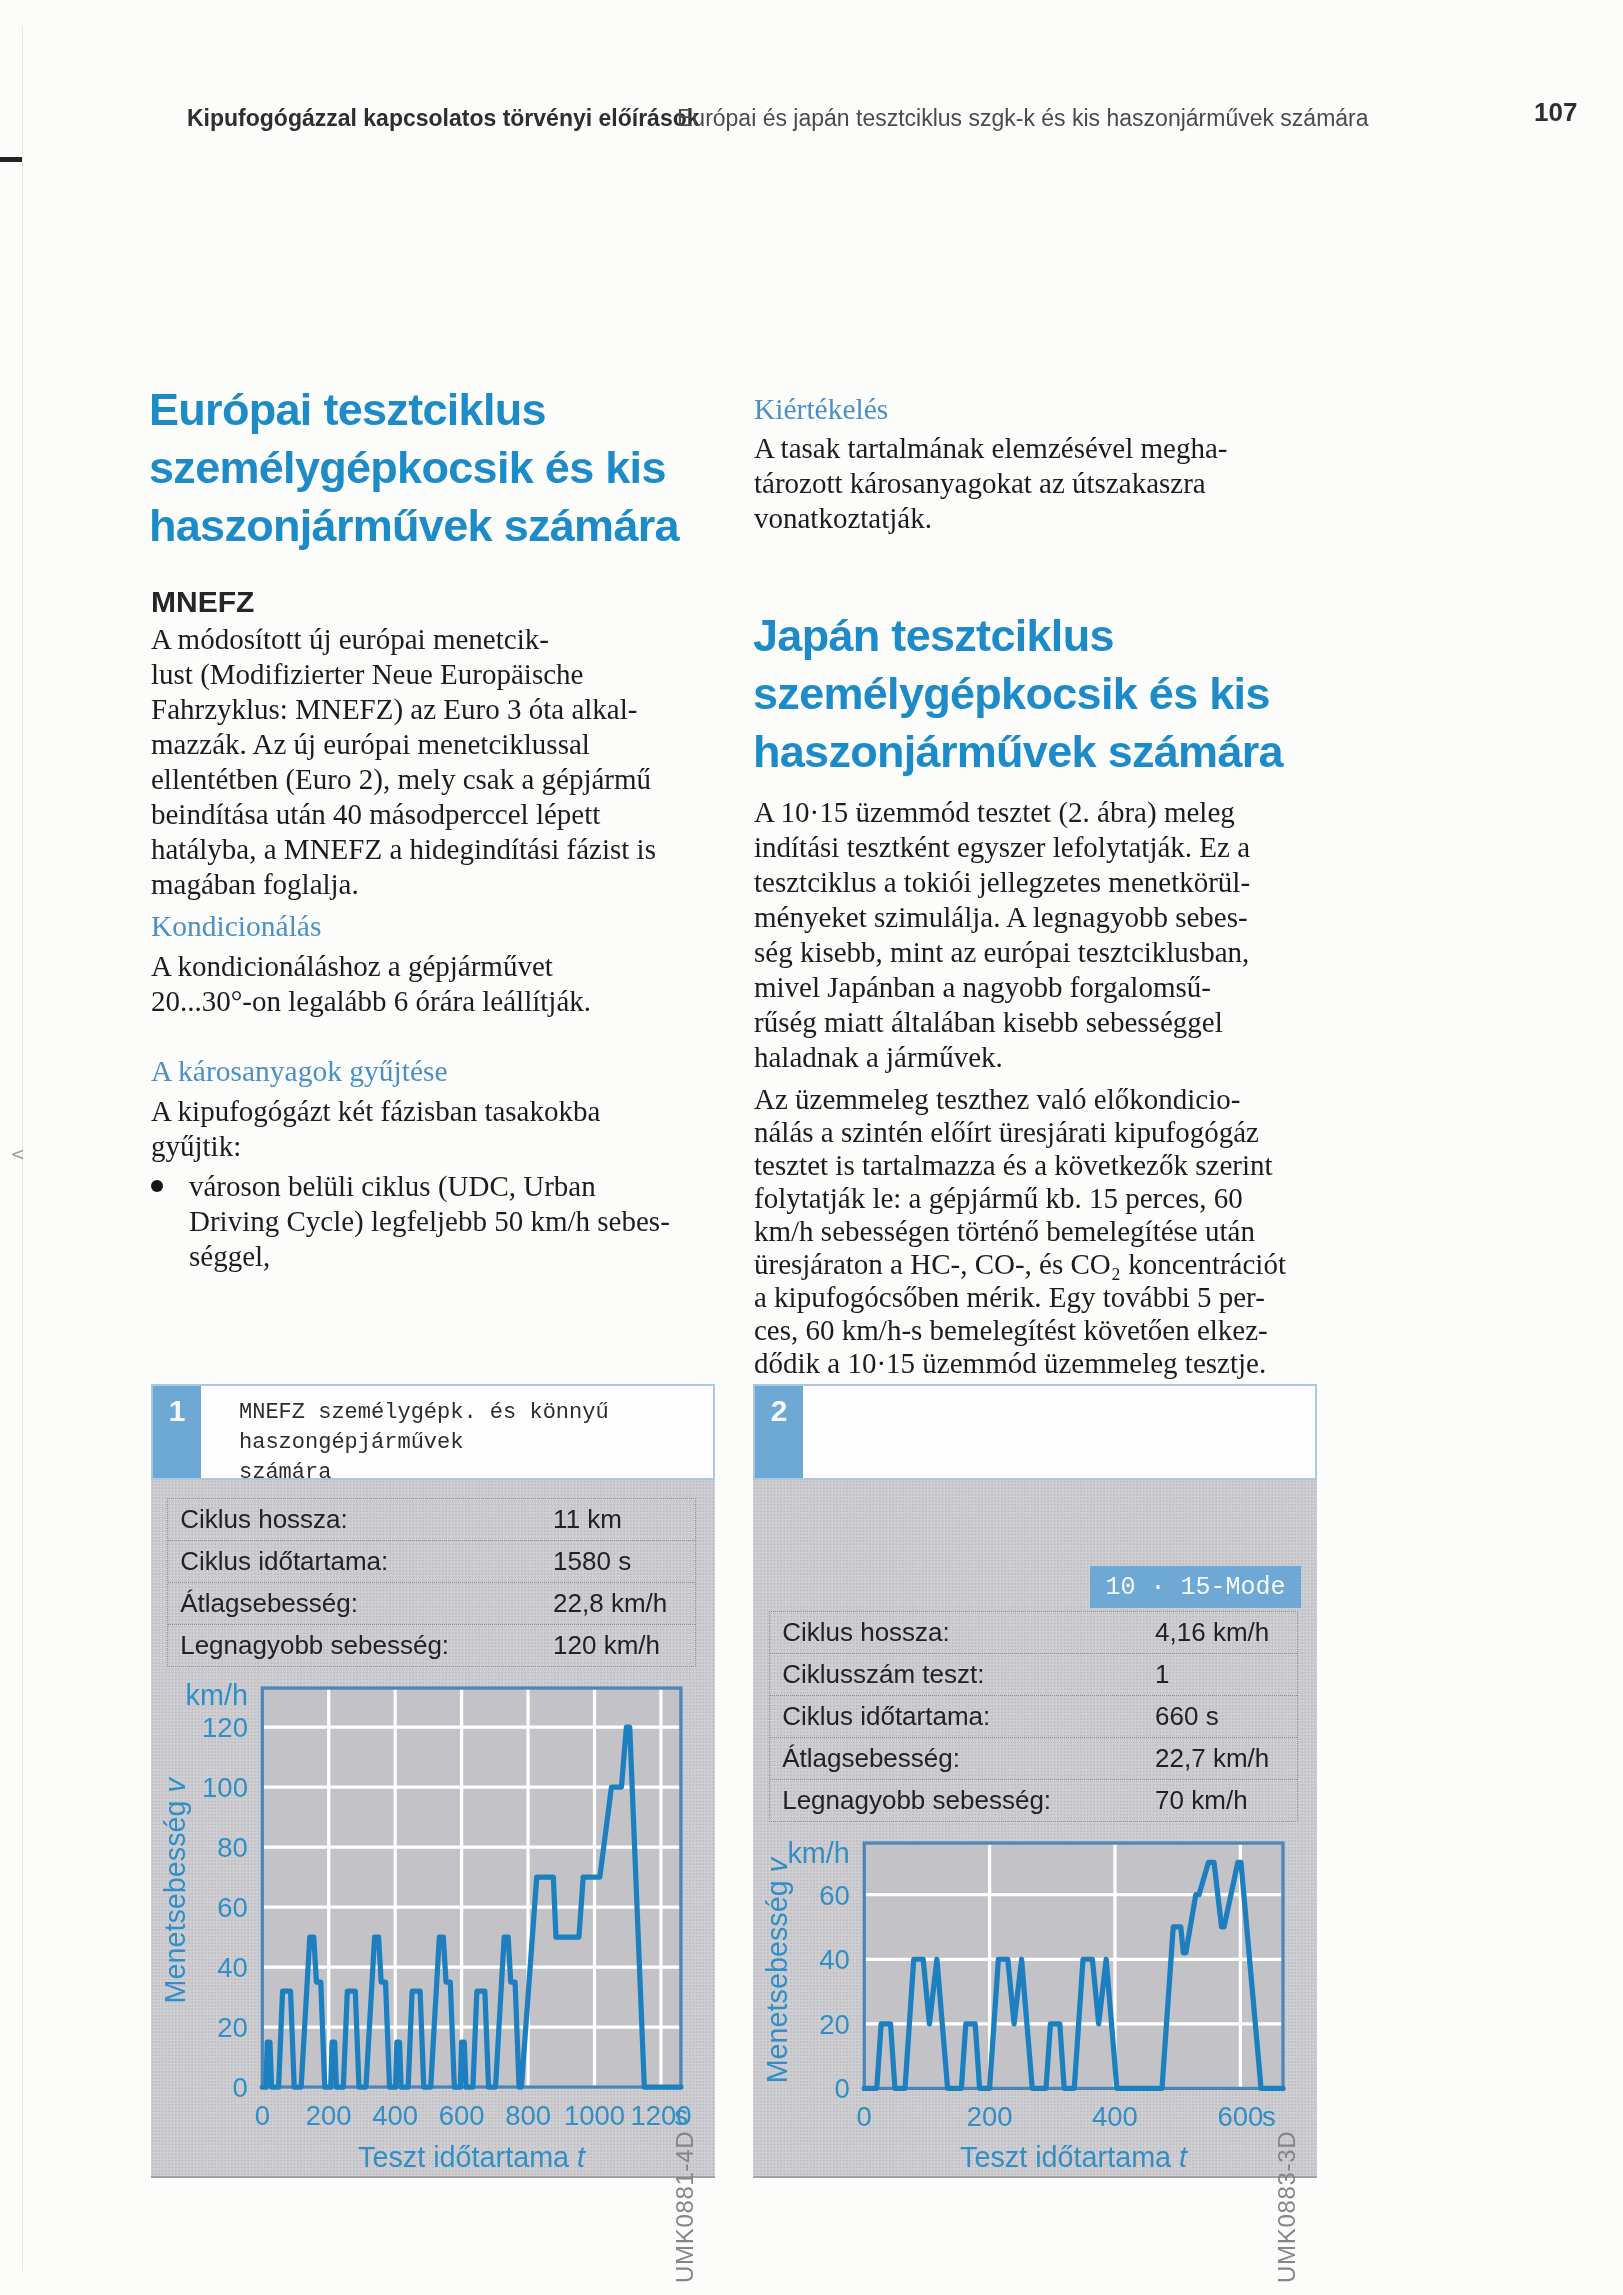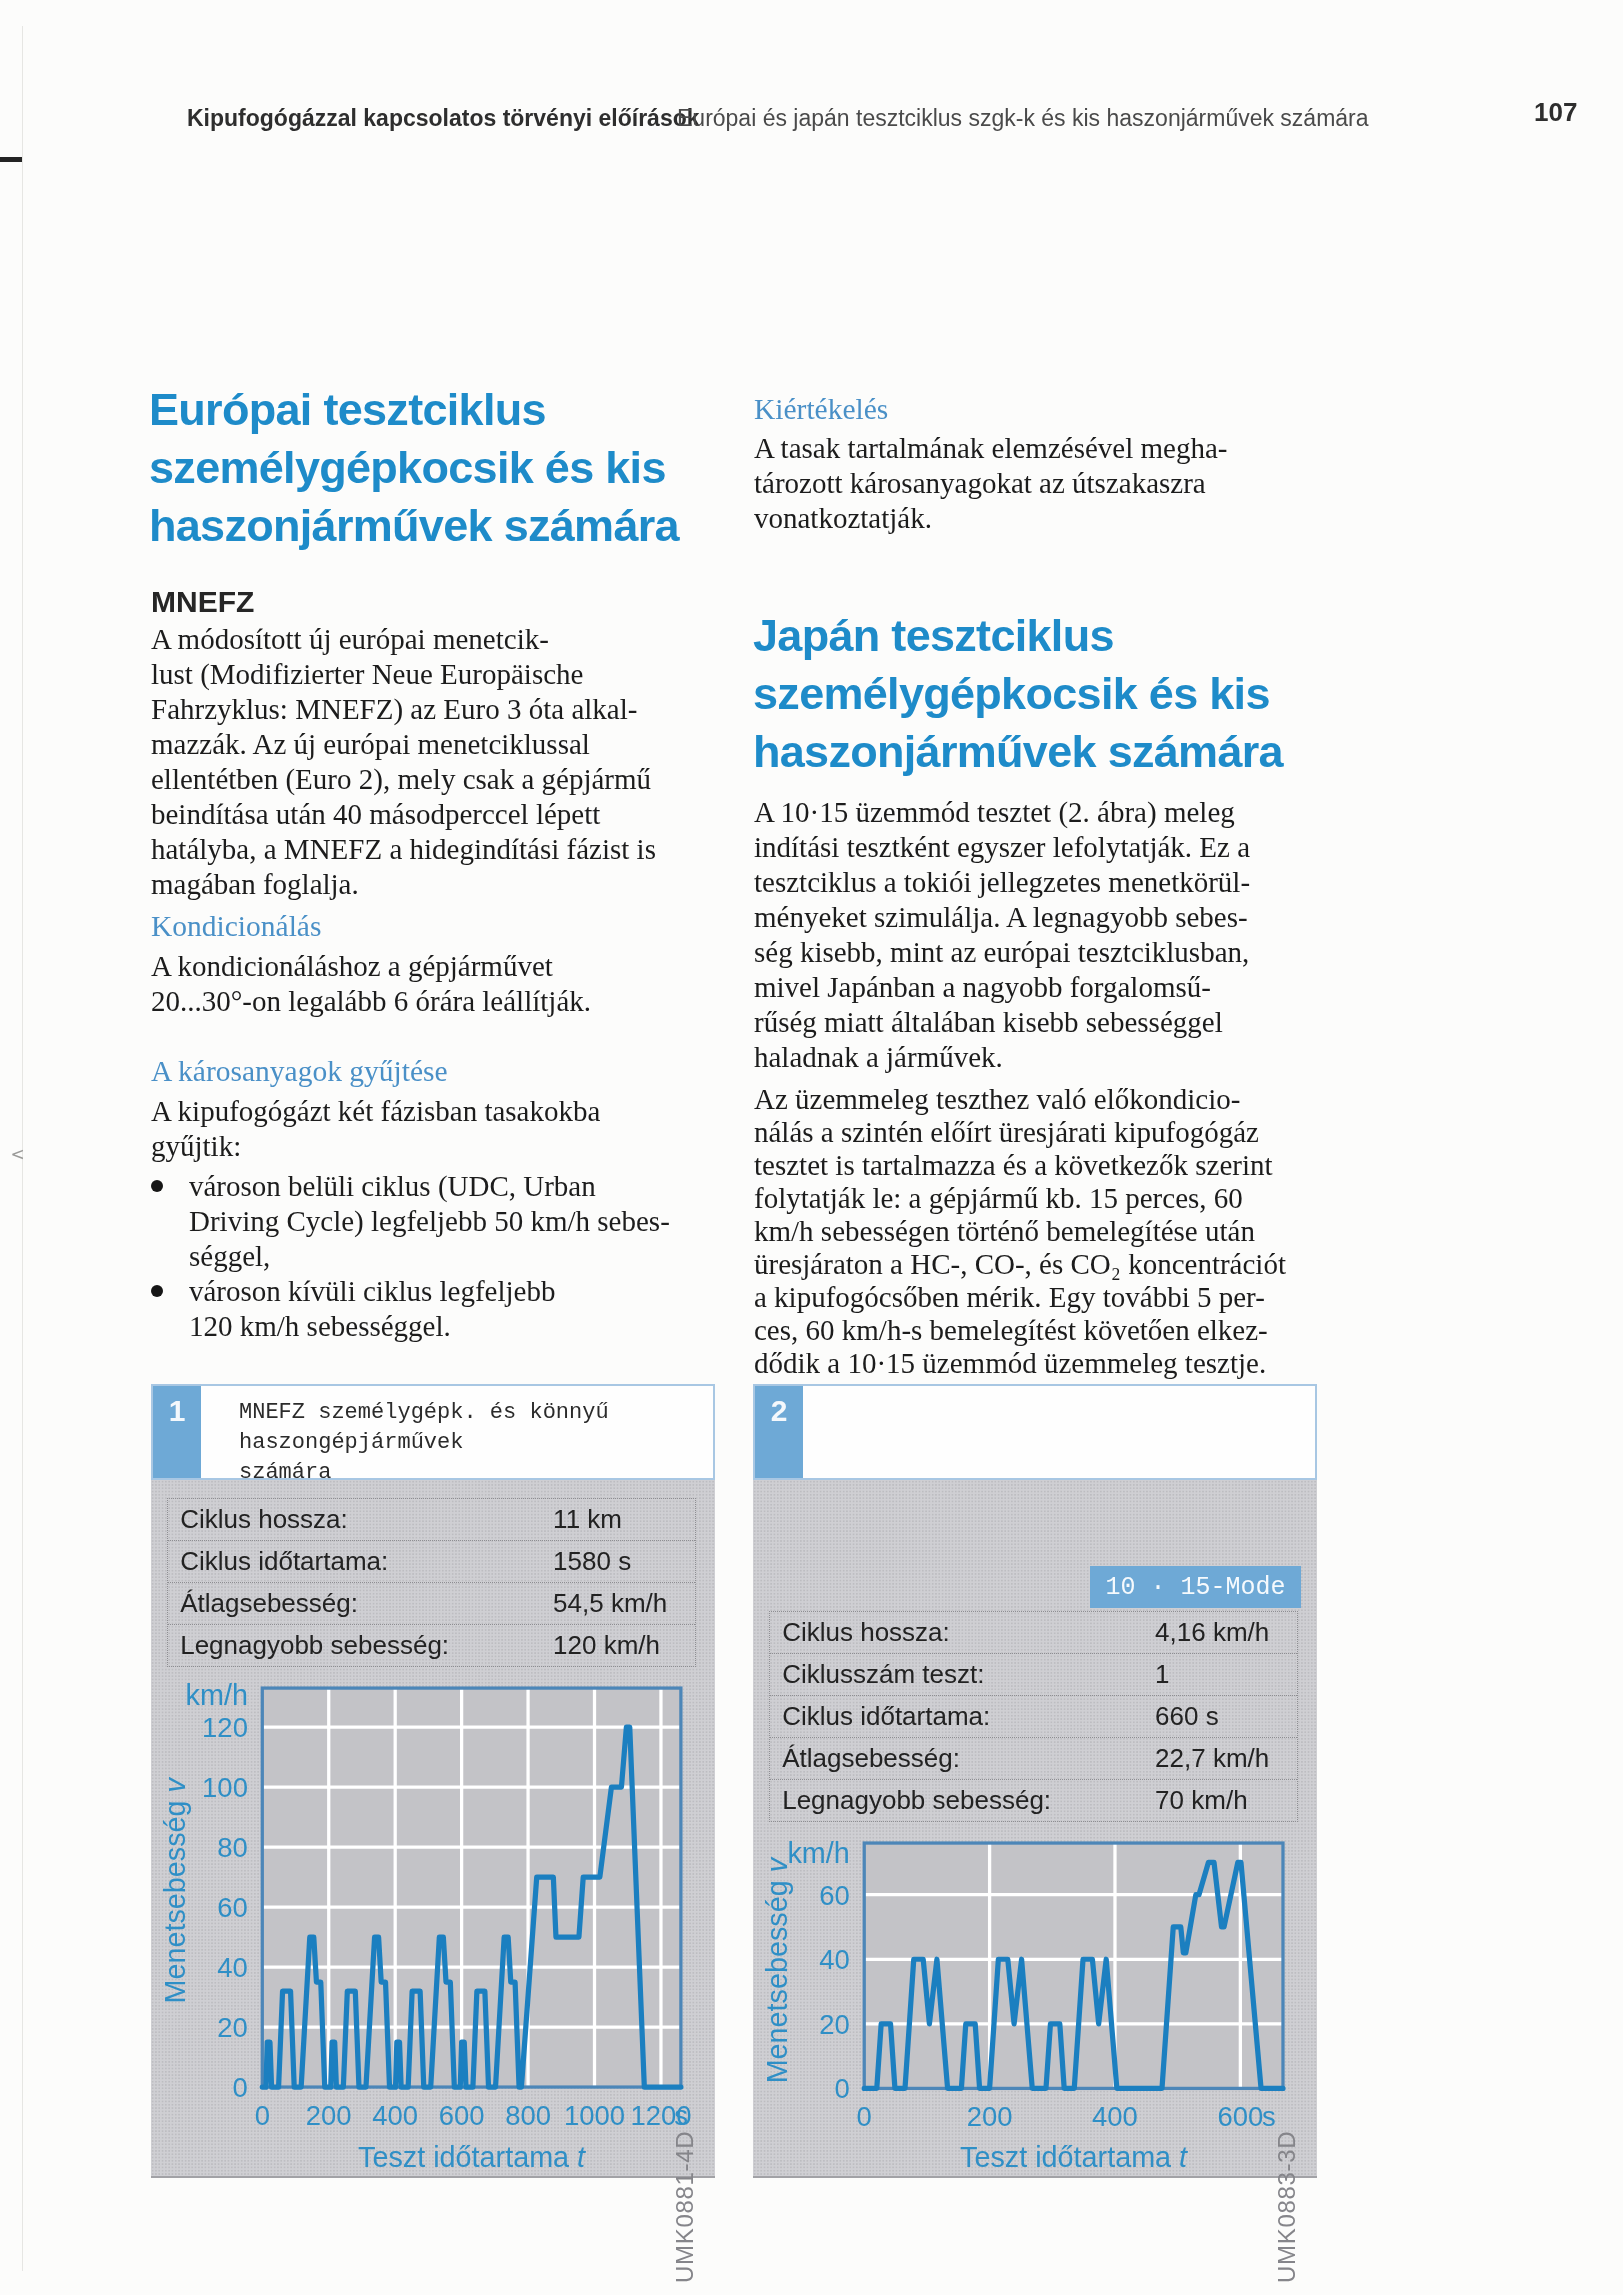--- a/index.html
+++ b/index.html
@@ -106,27 +106,20 @@
 gyűjtik:</div>
 <div class="abs bullets" style="left:151px;top:1169px;">
   <div class="bullet">
     <span class="dot">
         <i></i>
       </span>
     <span class="bullet-text">városon belüli ciklus (UDC, Urban
 Driving Cycle) legfeljebb 50 km/h sebes-
 séggel,</span>
   </div>
-  <div class="bullet">
-    <span class="dot">
-        <i></i>
-      </span>
-    <span class="bullet-text">városon kívüli ciklus legfeljebb
-120 km/h sebességgel.</span>
-  </div>
 </div>
 
 <div class="abs serif-sub" style="left:754px;top:393px;">Kiértékelés</div>
 <div class="abs body-text" style="left:754px;top:431px;">A tasak tartalmának elemzésével megha-
 tározott károsanyagokat az útszakaszra
 vonatkoztatják.</div>
 <div class="abs h1" style="left:753px;top:607px;width:589px;">Japán tesztciklus
 személygépkocsik és kis
 haszonjárművek számára</div>
 <div class="abs body-text" style="left:754px;top:795px;">A 10·15 üzemmód tesztet (2. ábra) meleg
@@ -158,21 +151,21 @@
         <div class="row">
           <span class="label">Ciklus hossza:</span>
           <span class="value">11 km</span>
         </div>
         <div class="row">
           <span class="label">Ciklus időtartama:</span>
           <span class="value">1580 s</span>
         </div>
         <div class="row">
           <span class="label">Átlagsebesség:</span>
-          <span class="value">54,5 km/h</span>
+          <span class="value">22,8 km/h</span>
         </div>
         <div class="row">
           <span class="label">Legnagyobb sebesség:</span>
           <span class="value">120 km/h</span>
         </div>
       </div>
     <div class="chart-host" style="top:195px;">
       <svg width="564" height="501" viewBox="0 0 862 766">
           <rect x="170" y="20" width="640" height="610" fill="#c3c3c7"></rect>
           <line x1="170" x2="810" y1="538.2706766917294" y2="538.2706766917294" stroke="#fff" stroke-width="5"></line>

